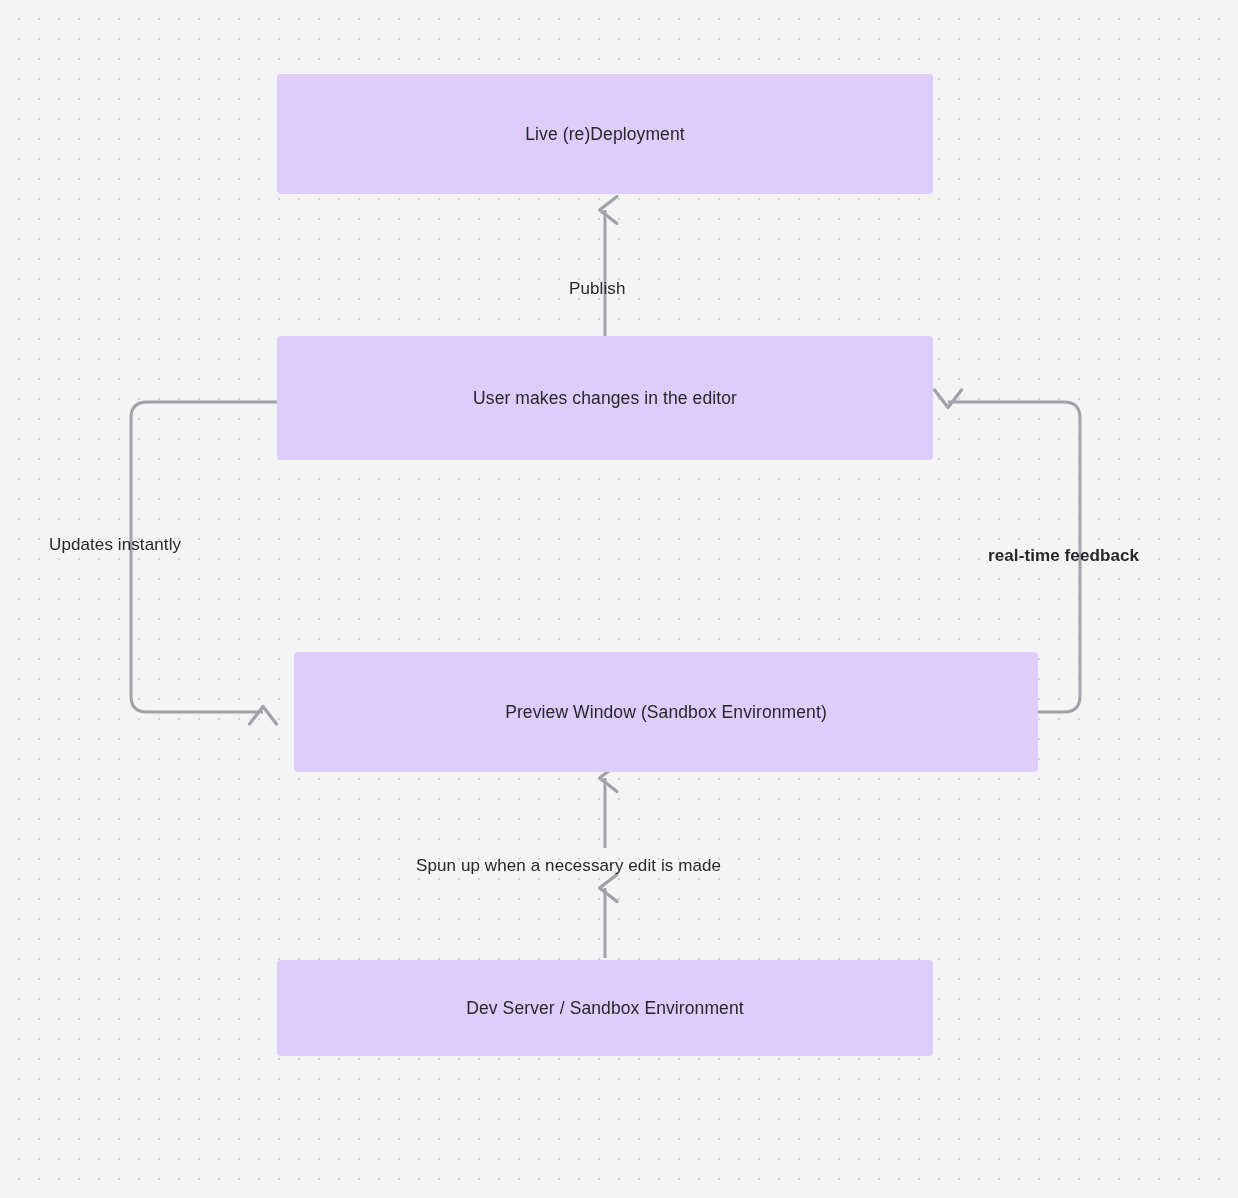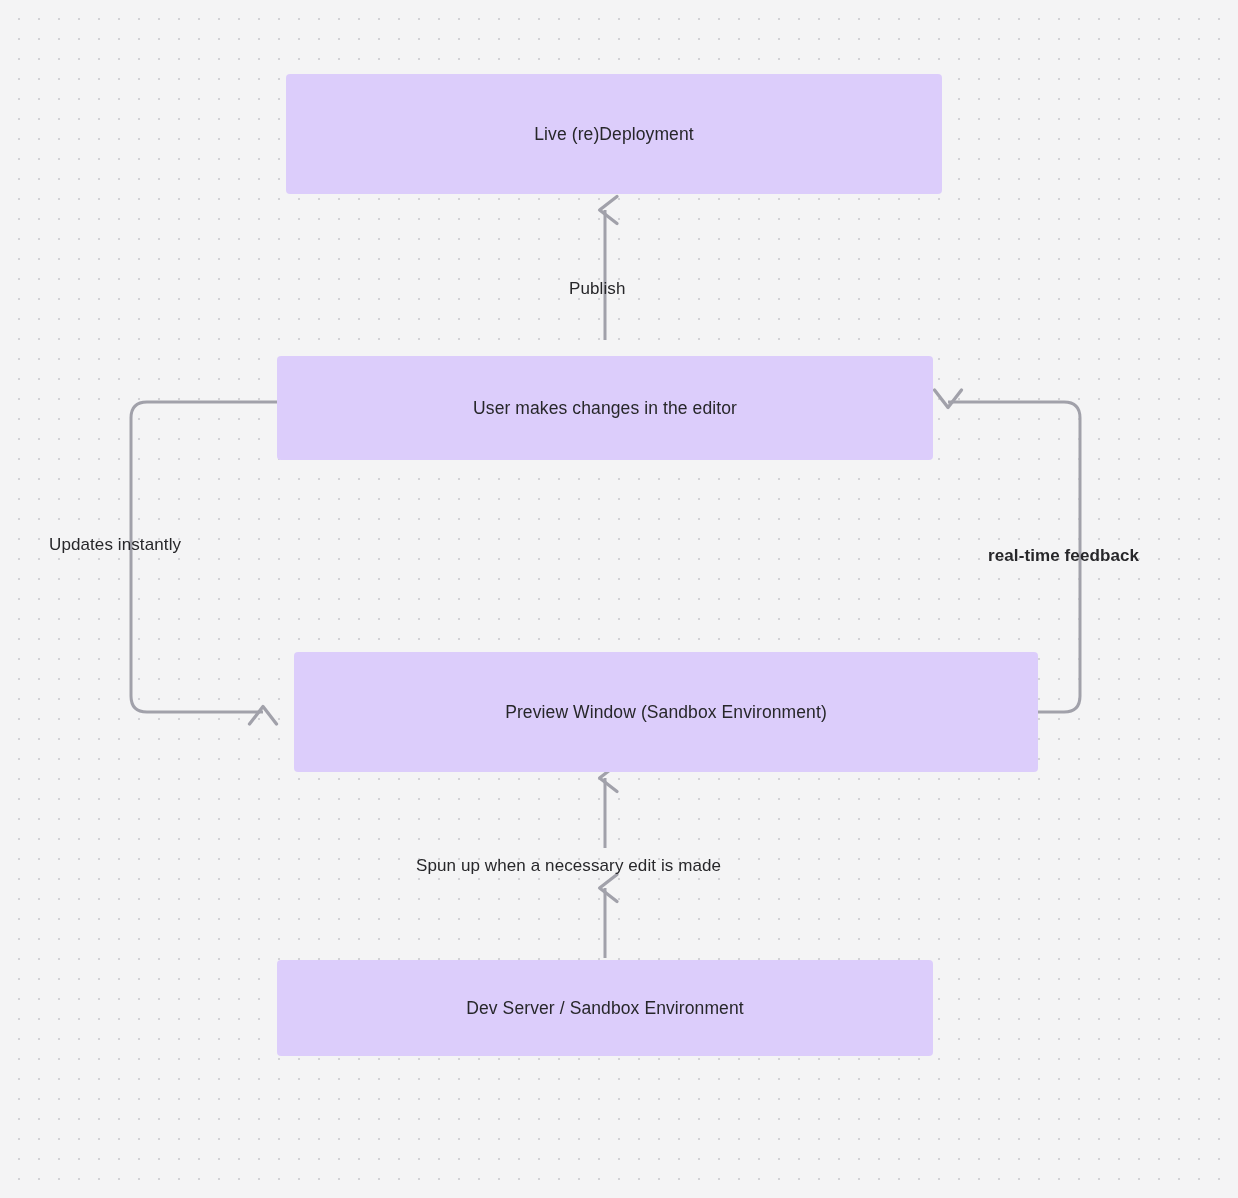--- a/index.html
+++ b/index.html
@@ -71,25 +71,25 @@
     <path class="edge-path" d="M 605 340 L 605 210" marker-end="url(#arrow-up)"></path>
 
     <path class="edge-path" d="M 277 402 L 147 402 Q 131 402 131 418 L 131 696 Q 131 712 147 712 L 263 712" marker-end="url(#arrow-up)"></path>
 
     <path class="edge-path" d="M 933 712 L 1064 712 Q 1080 712 1080 696 L 1080 418 Q 1080 402 1064 402 L 948 402" marker-end="url(#arrow-up)"></path>
 
     <path class="edge-path" d="M 605 848 L 605 778" marker-end="url(#arrow-up)"></path>
     <path class="edge-path" d="M 605 888 L 605 958" marker-end="url(#arrow-up)" transform="rotate(180 605 923)"></path>
   </svg>
 
-  <div class="node" style="left:286px; top:74px; width:656px; height:120px;">
+  <div class="node" style="left:277px; top:74px; width:656px; height:120px;">
     <span>Live (re)Deployment</span>
   </div>
 
-  <div class="node" style="left:277px; top:356px; width:656px; height:104px;">
+  <div class="node" style="left:277px; top:336px; width:656px; height:124px;">
     <span>User makes changes in the editor</span>
   </div>
 
   <div class="node" style="left:294px; top:652px; width:744px; height:120px;">
     <span>Preview Window (Sandbox Environment)</span>
   </div>
 
   <div class="node" style="left:277px; top:960px; width:656px; height:96px;">
     <span>Dev Server / Sandbox Environment</span>
   </div>

